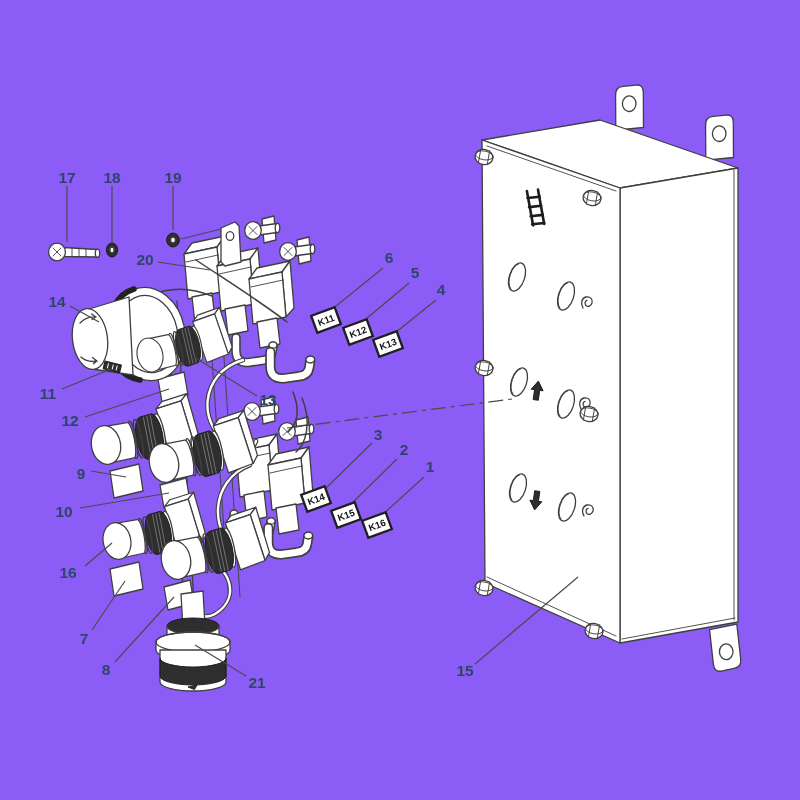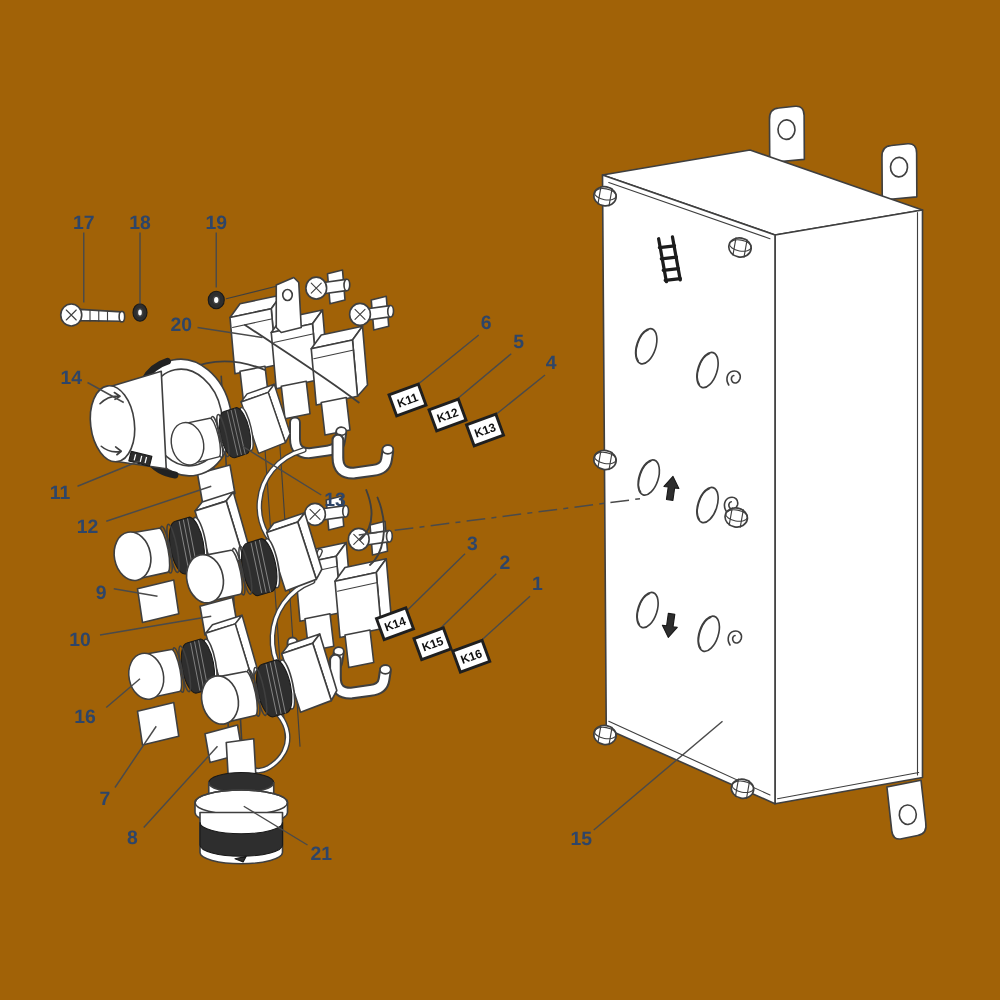--- a/index.html
+++ b/index.html
@@ -1,16 +1,16 @@
 <!DOCTYPE html>
 <html><head>
 <meta charset="utf-8">
 <style>
   html,body{margin:0;padding:0;background:#ffffff;}
-  .canvas{position:relative;width:800px;height:800px;background:#a16207;overflow:hidden;}
+  .canvas{position:relative;width:800px;height:800px;background:#8b5cf6;overflow:hidden;}
   svg{display:block;}
   .ln{stroke:#3f3f3f;stroke-width:1.3;fill:none;stroke-linecap:round;stroke-linejoin:round;}
   .thin{stroke-width:0.9;}
   .fw{fill:#ffffff;stroke:#3f3f3f;stroke-width:1.3;stroke-linejoin:round;}
   .fd{fill:#2e2e2e;stroke:#191919;stroke-width:0.9;stroke-linejoin:round;}
   .kh{stroke:#8a8a8a;stroke-width:0.7;fill:none;}
   .lad{stroke:#1c1c1c;stroke-width:2.6;fill:none;stroke-linecap:round;}
   .arcm{stroke:#222222;stroke-width:5.5;fill:none;stroke-linecap:round;}
   .leader{stroke:#4a4a4a;stroke-width:1.15;fill:none;}
   .dashdot{stroke:#4a4a4a;stroke-width:1.2;fill:none;stroke-dasharray:15 5 4 5;}

